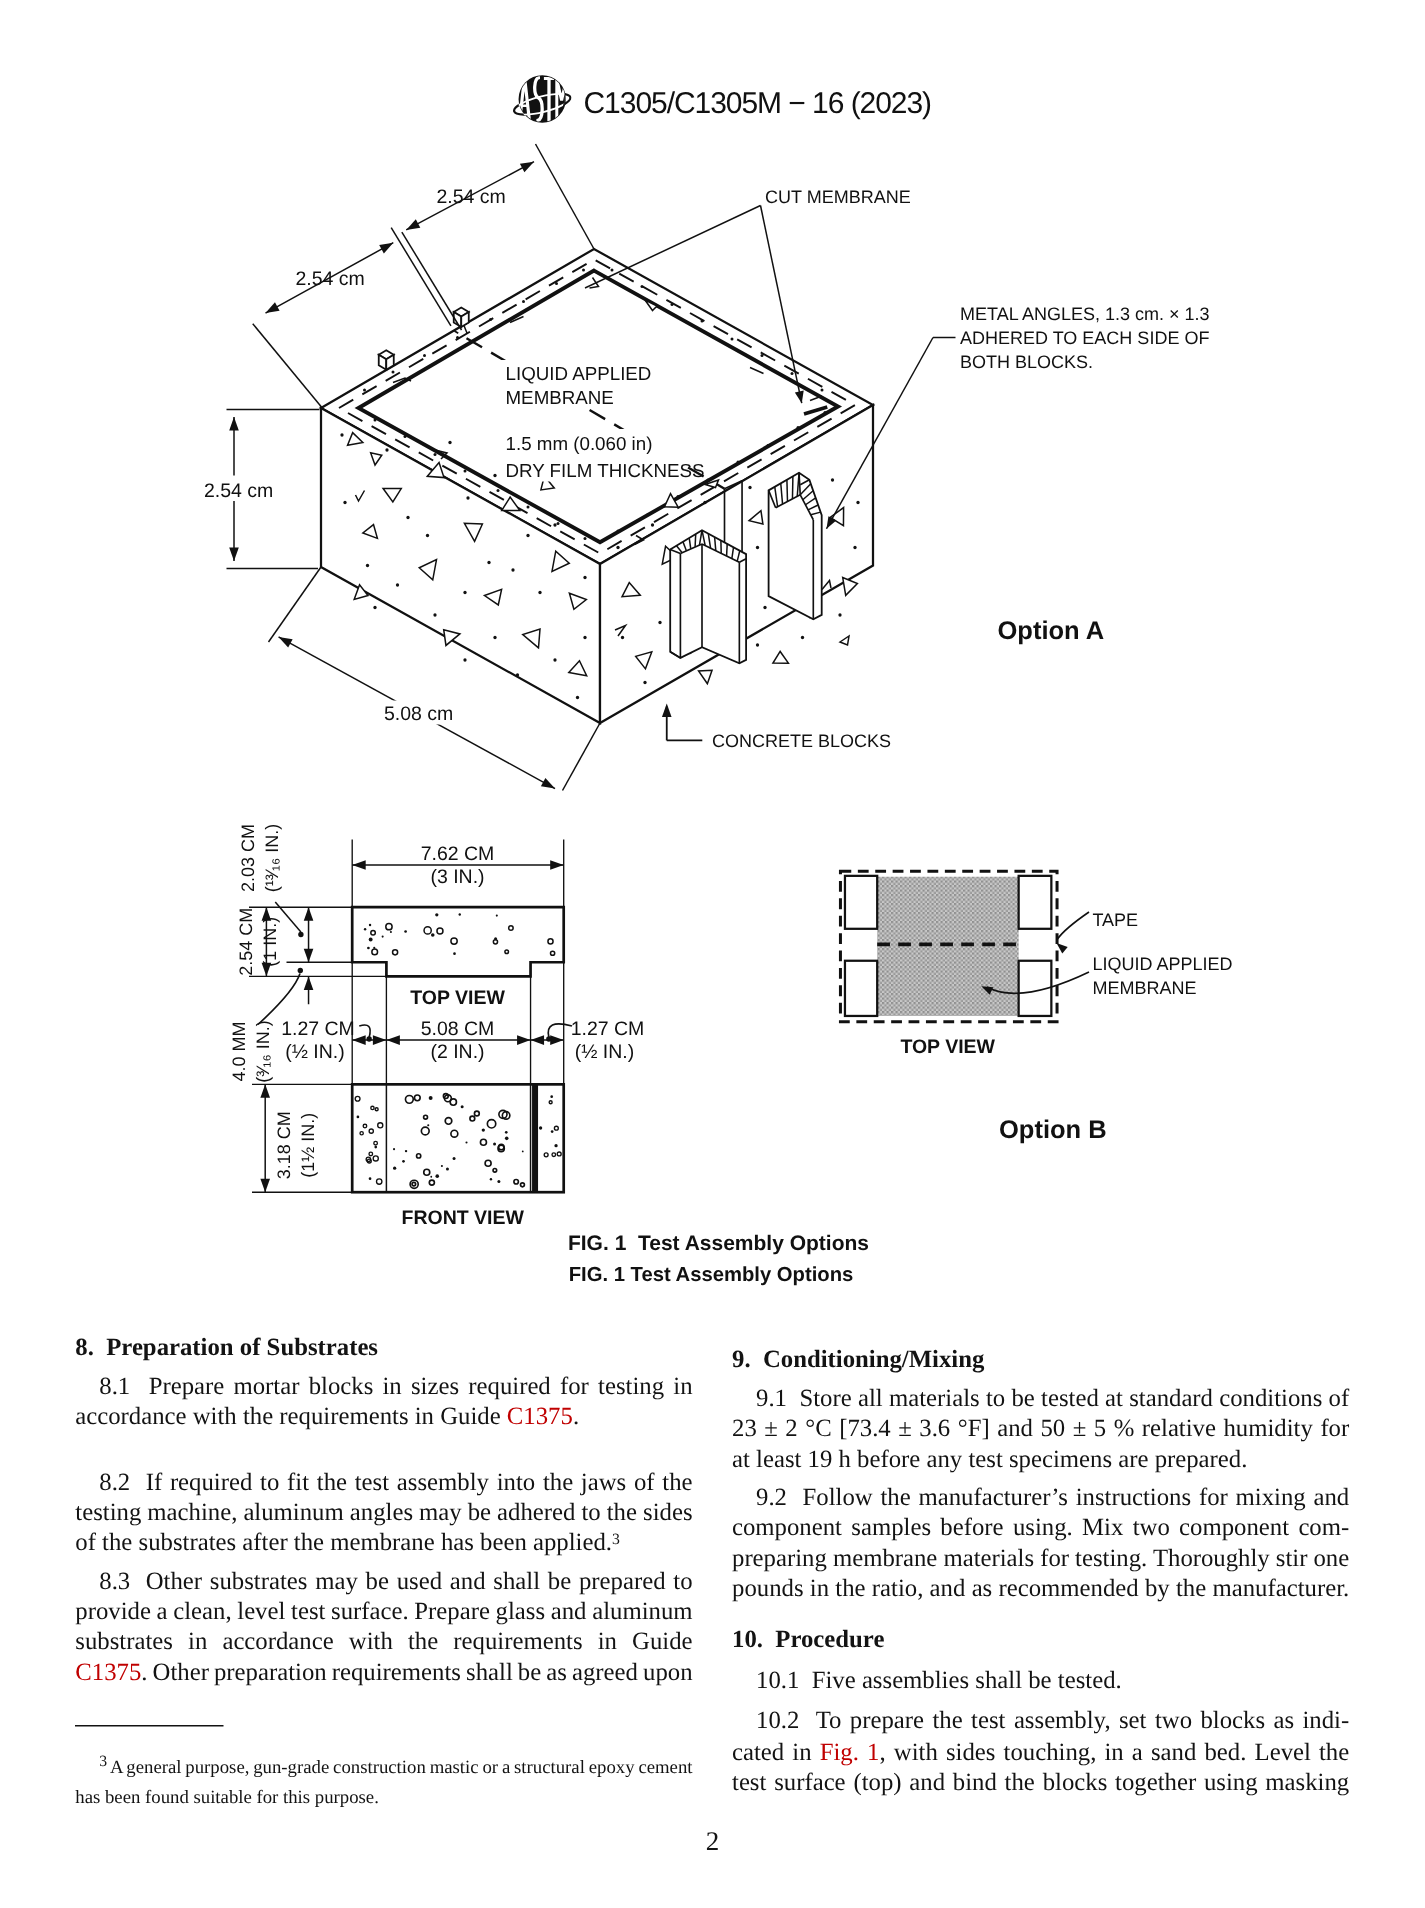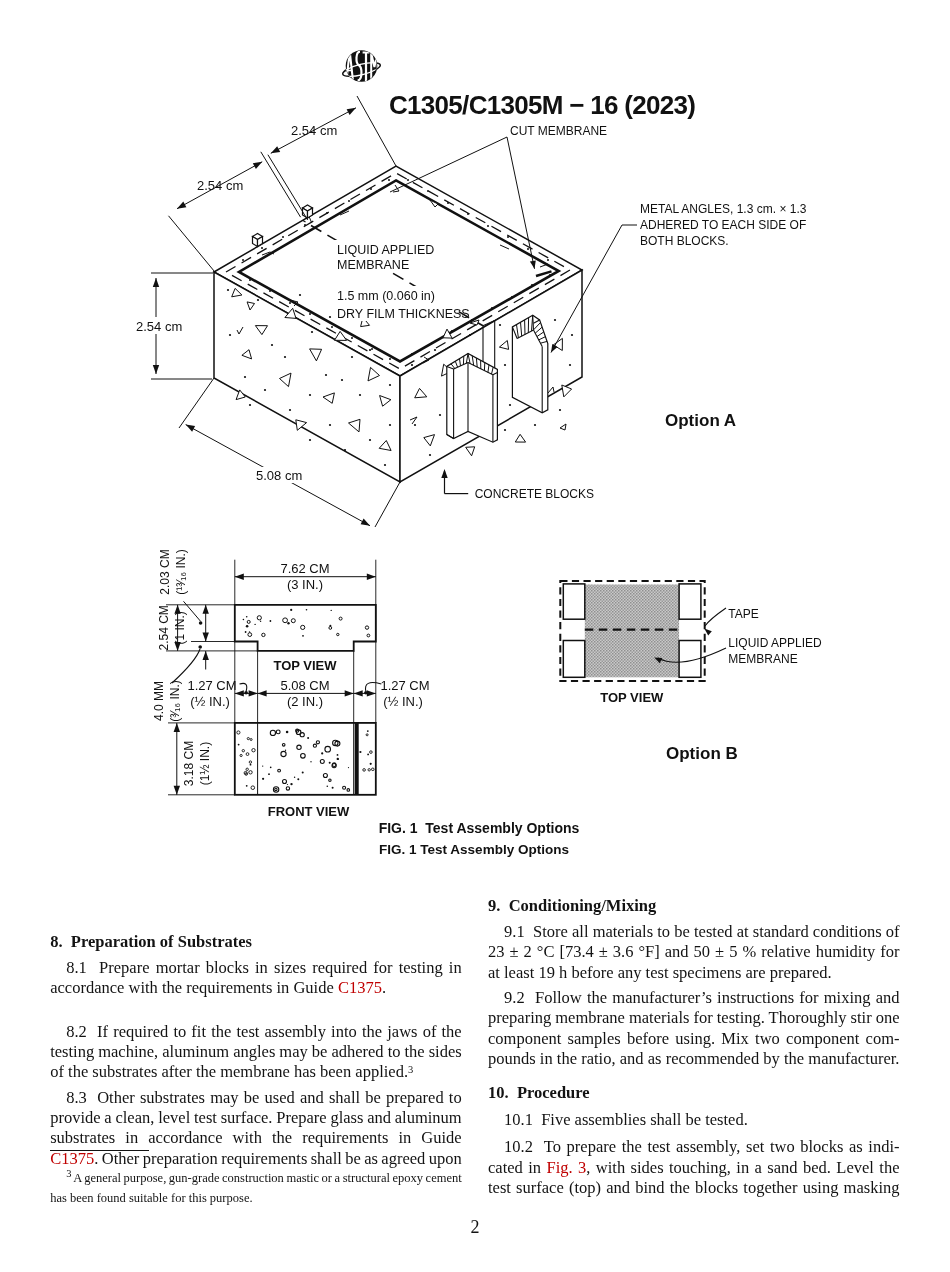--- a/index.html
+++ b/index.html
@@ -26,21 +26,21 @@
 <g clip-path="url(#lc)" stroke="#fff" fill="none">
 <path d="M5.4,33 L8.7,3.2 L12.0,33" stroke-width="2.1"></path>
 <path d="M6.6,22.5 L11.2,22.5" stroke-width="1.6"></path>
 <path d="M19.0,3.6 C14.6,3.6 14.4,15.2 17.9,17.2 C21.4,19.2 21.6,32.4 16.6,32.4" stroke-width="2.2"></path>
 <path d="M21.6,4.4 L28.4,4.4" stroke-width="2.0"></path>
 <path d="M25.0,4.4 L25.0,33" stroke-width="2.2"></path>
 <path d="M30.2,33 L30.2,4.5 L33.4,19 L36.6,4.5 L36.6,33" stroke-width="2.0"></path>
 </g>
 <ellipse cx="20.5" cy="21.5" rx="19.3" ry="5.2" fill="none" stroke="#fff" stroke-width="1.2" transform="rotate(-14 20.5 21.5)" clip-path="url(#lc)"></ellipse>
 </svg>
-<div style="position:absolute;left:389px;top:57.5px;font-family:'Liberation Sans',sans-serif;font-weight:bold;font-size:26px;color:#111;letter-spacing:-0.7px;margin-top:32px;">C1305/C1305M − 16 (2023)</div>
+<div style="position:absolute;left:389px;top:57.5px;font-family:'Liberation Sans',sans-serif;font-weight:normal;font-size:20px;color:#111;letter-spacing:-0.7px;">C1305/C1305M − 16 (2023)</div>
 
 <svg style="position:absolute;left:0;top:95px;" width="950" height="770" viewBox="0 0 950 770">
 <polygon points="214,177 396,71 582,175 400,281" fill="white" stroke="#111" stroke-width="1.5"></polygon>
 <polygon points="214,177 400,281 400,387 214,283" fill="white" stroke="#111" stroke-width="1.5"></polygon>
 <polygon points="400,281 582,175 582,282 400,387" fill="white" stroke="#111" stroke-width="1.5"></polygon>
 <polygon points="226,177 396,78 570,175 400,274" fill="none" stroke="#111" stroke-width="1.3" stroke-dasharray="11,7"></polygon>
 <polygon points="396,85.4 558.7,176 400,266.5 239,177" fill="none" stroke="#111" stroke-width="2.6"></polygon>
 <line x1="536.0" y1="181.0" x2="551.5" y2="176.3" stroke="#111" stroke-width="2.4"></line>
 <line x1="311.0" y1="130.5" x2="483.0" y2="230.8" stroke="#111" stroke-width="1.6" stroke-dasharray="12,7"></line>
 <line x1="303.0" y1="125.6" x2="305.5" y2="127.1" stroke="#111" stroke-width="1.2"></line>
@@ -439,46 +439,46 @@
 <text x="728.3" y="567.5" font-family="&quot;Liberation Sans&quot;, sans-serif" font-size="12" text-anchor="start" fill="#111">MEMBRANE</text>
 <path d="M726,553 Q680,575 658,563" fill="none" stroke="#111" stroke-width="1.1"></path>
 <polygon points="654.2,562.5 662.2,563.1 659.8,568.2" fill="#111"></polygon>
 <text x="631.8" y="607.0" font-family="&quot;Liberation Sans&quot;, sans-serif" font-size="13" text-anchor="middle" font-weight="bold" fill="#111">TOP VIEW</text>
 <text x="666.0" y="663.5" font-family="&quot;Liberation Sans&quot;, sans-serif" font-size="17" text-anchor="start" font-weight="bold" fill="#111">Option B</text>
 </svg>
 
 <div class="figlab" style="left:4px;top:820px;font-size:14px;">FIG. 1&nbsp;&nbsp;Test Assembly Options</div>
 <div class="figlab" style="left:-1px;top:841.5px;font-size:13.5px;">FIG. 1 Test Assembly Options</div>
 
-<div class="col" style="left:50.2px;top:932px;">
+<div class="col" style="left:50.2px;top:888px;">
 <div class="hd">8.&nbsp;&nbsp;Preparation of Substrates</div>
 <div class="ln ind" style="margin-top:5.9px;">8.1&nbsp; Prepare mortar blocks in sizes required for testing in</div>
 <div class="lnl">accordance with the requirements in Guide <span class="red">C1375</span>.</div>
 <div class="ln ind" style="margin-top:23px;word-spacing:-0.3px;">8.2&nbsp; If required to fit the test assembly into the jaws of the</div>
 <div class="ln" style="word-spacing:-0.2px;">testing machine, aluminum angles may be adhered to the sides</div>
 <div class="lnl">of the substrates after the membrane has been applied.<sup>3</sup></div>
 <div class="ln ind" style="margin-top:5px;word-spacing:-0.55px;">8.3&nbsp; Other substrates may be used and shall be prepared to</div>
 <div class="ln" style="word-spacing:-0.55px;">provide a clean, level test surface. Prepare glass and aluminum</div>
 <div class="ln">substrates in accordance with the requirements in Guide</div>
 <div class="ln" style="word-spacing:-0.85px;"><span class="red">C1375</span>. Other preparation requirements shall be as agreed upon</div>
 </div>
 
 <div class="col" style="left:488px;top:896px;">
 <div class="hd">9.&nbsp;&nbsp;Conditioning/Mixing</div>
 <div class="ln ind" style="margin-top:5.9px;word-spacing:-1.6px;">9.1&nbsp; Store all materials to be tested at standard conditions of</div>
 <div class="ln">23 ± 2 °C [73.4 ± 3.6 °F] and 50 ± 5 % relative humidity for</div>
 <div class="lnl">at least 19 h before any test specimens are prepared.</div>
 <div class="ln ind" style="margin-top:5px;word-spacing:-1.2px;">9.2&nbsp; Follow the manufacturer’s instructions for mixing and</div>
+<div class="ln">component samples before using. Mix two component com-</div>
 <div class="ln" style="word-spacing:-0.25px;">preparing membrane materials for testing. Thoroughly stir one</div>
-<div class="ln">component samples before using. Mix two component com-</div>
 <div class="ln">pounds in the ratio, and as recommended by the manufacturer.</div>
 <div class="hd" style="margin-top:13.3px;">10.&nbsp;&nbsp;Procedure</div>
 <div class="lnl ind" style="margin-top:7.4px;">10.1&nbsp; Five assemblies shall be tested.</div>
 <div class="ln ind" style="margin-top:6.7px;word-spacing:-0.2px;">10.2&nbsp; To prepare the test assembly, set two blocks as indi-</div>
-<div class="ln">cated in <span class="red">Fig. 3</span>, with sides touching, in a sand bed. Level the</div>
+<div class="ln">cated in <span class="red">Fig. 1</span>, with sides touching, in a sand bed. Level the</div>
 <div class="ln">test surface (top) and bind the blocks together using masking</div>
 </div>
 
 <div style="position:absolute;left:50.2px;top:1150.1px;width:99px;border-top:1.5px solid #131313;"></div>
 <div class="col" style="left:50.2px;top:1168px;font-size:12.5px;">
 <div class="ln ind" style="height:20.3px;line-height:20.3px;word-spacing:-0.6px;"><sup>3</sup> A general purpose, gun-grade construction mastic or a structural epoxy cement</div>
 <div class="lnl" style="height:20.3px;line-height:20.3px;">has been found suitable for this purpose.</div>
 </div>
 
 <div style="position:absolute;left:0;top:1217px;width:950px;text-align:center;font-size:18px;color:#131313;">2</div>

